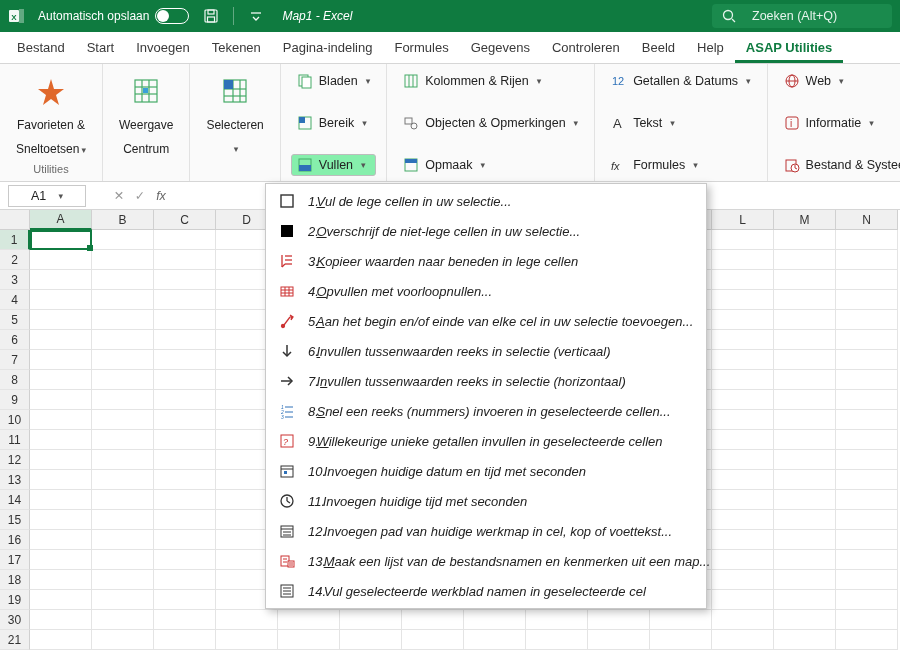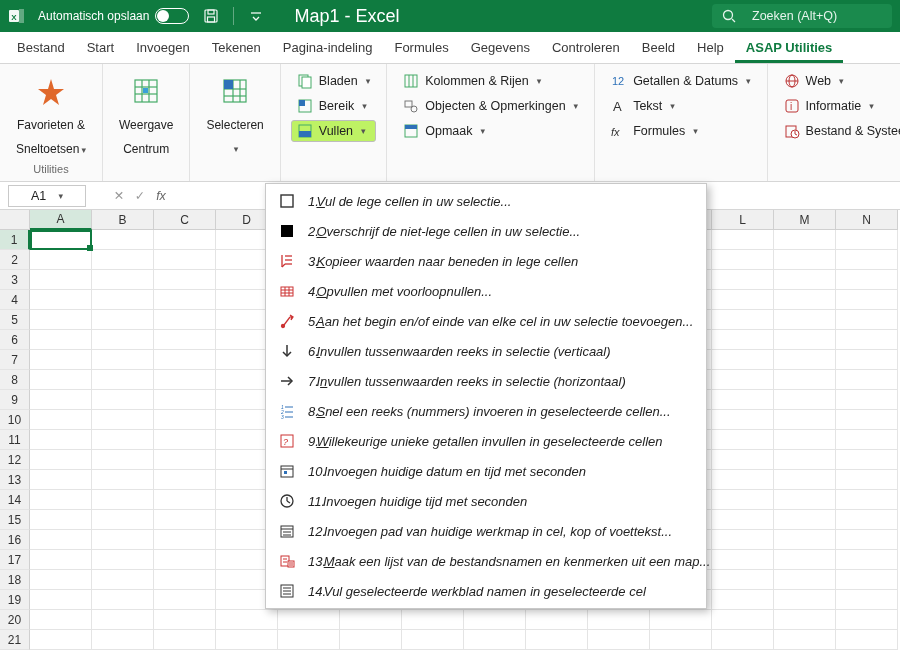--- a/index.html
+++ b/index.html
@@ -6,39 +6,39 @@
   body { width: 900px; height: 658px; overflow: hidden; background: #fff; font-size: 13px; color: #222; }
 
   
   .titlebar { background: #0f7b40; height: 32px; display: flex; align-items: center; padding: 0 8px; color: #fff; gap: 12px; }
   .titlebar .xl-icon { width:18px; height:18px; display:flex; align-items:center; justify-content:center; }
   .titlebar .autosave { display:flex; align-items:center; gap:6px; font-size:12px; }
   .toggle { width:34px; height:16px; border:1px solid #fff; border-radius:9px; position:relative; }
   .toggle::after { content:""; position:absolute; width:12px; height:12px; border-radius:50%; background:#fff; top:1px; left:1px; }
   .tb-btn { width:20px; height:20px; display:flex; align-items:center; justify-content:center; opacity:.95; }
   .titlebar .divider { width:1px; height:18px; background:rgba(255,255,255,.35); }
-  .titlebar .title { font-size:18px; margin-left:16px; }
+  .titlebar .title { font-size:12px; margin-left:4px;font-style:italic; }
   .titlebar .spacer { flex:1; }
   .search { background:#1a8a4d; border-radius:4px; height:24px; display:flex; align-items:center; gap:16px; padding:0 10px; width:180px; color:#e5f4ec; font-size:12.5px; }
 
   
   .tabs { height:32px; display:flex; align-items:flex-end; gap:0; padding:0 6px; border-bottom:1px solid #d6d6d6; background:#fff;text-align:center; }
   .tab { padding:7px 11px 8px; font-size:13px; color:#3a3a3a; cursor:pointer; }
   .tab.active { color:#0f7b40; font-weight:600; border-bottom:3px solid #0f7b40; padding-bottom:5px; }
 
   
   .ribbon { height:118px; background:#fafafa; border-bottom:1px solid #d6d6d6; display:flex; position:relative; }
   .rgroup { display:flex; flex-direction:column; align-items:center; padding:6px 10px 2px; border-right:1px solid #e2e2e2; }
   .big-btn { display:flex; flex-direction:column; align-items:center; gap:10px; padding:4px 6px 0; font-size:12px; text-align:center; line-height:14px; }
   .big-btn .ic { width:34px; height:34px; display:flex; align-items:center; justify-content:center; }
   .group-label { font-size:11px; color:#6a6a6a; margin-top:auto; padding:3px 0 4px; }
 
-  .rcol { display:flex; flex-direction:column; gap:3px; padding:6px 10px; border-right:1px solid #e2e2e2;text-align:right; }
+  .rcol { display:flex; flex-direction:column; gap:20px; padding:6px 10px; border-right:1px solid #e2e2e2;text-align:right; }
   .ritem { display:flex; align-items:center; gap:6px; font-size:12.5px; padding:3px 6px; white-space:nowrap; }
-  .ritem.active { background:#bef264; border:1px solid #bdbdbd; border-radius:3px; padding:2px 5px; }
+  .ritem.active { background:#86efac; border:1px solid #bdbdbd; border-radius:3px; padding:2px 5px; }
   .ritem .ic { width:16px; height:16px; display:flex; align-items:center; justify-content:center; }
   .chev { margin-left:2px; font-size:9px; color:#555; }
 
   
   .fbar { height:28px; display:flex; align-items:center; border-bottom:1px solid #d6d6d6; font-size:12.5px; }
   .namebox { width:78px; height:22px; border:1px solid #c9c9c9; margin:0 18px 0 8px; display:flex; align-items:center; padding:0 22px; justify-content:space-between; background:#fff; }
   .fb-controls { display:flex; align-items:center; gap:3px; padding:0 6px; color:#9a9a9a; }
   .fb-controls span { width:18px; text-align:center; }
   .fx { font-style:italic; color:#666; }
 
@@ -346,21 +346,21 @@
       <div class="rowhead">10</div>
       <div class="rowhead">11</div>
       <div class="rowhead">12</div>
       <div class="rowhead">13</div>
       <div class="rowhead">14</div>
       <div class="rowhead">15</div>
       <div class="rowhead">16</div>
       <div class="rowhead">17</div>
       <div class="rowhead">18</div>
       <div class="rowhead">19</div>
-      <div class="rowhead">20</div>
+      <div class="rowhead">30</div>
       <div class="rowhead">21</div>
     </div>
   <div class="cells" id="cells">
       <div class="cellrow">
         <div class="cell"></div>
         <div class="cell"></div>
         <div class="cell"></div>
         <div class="cell"></div>
         <div class="cell"></div>
         <div class="cell"></div>

